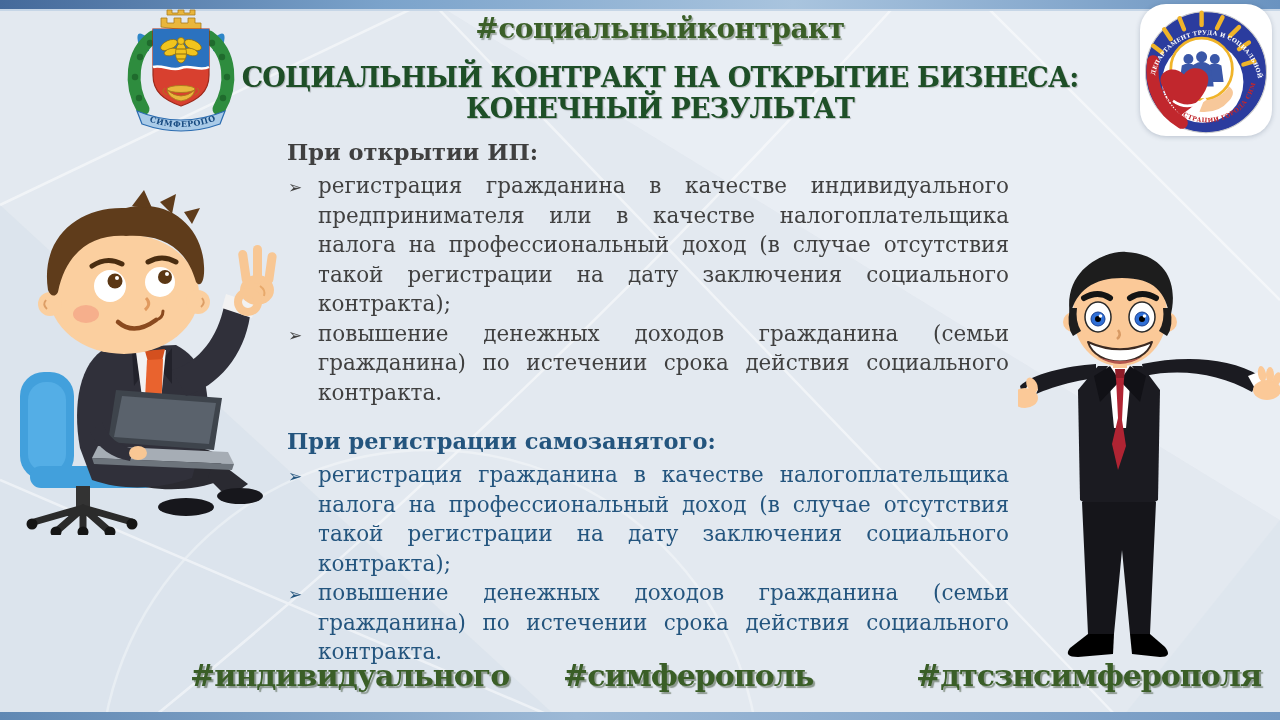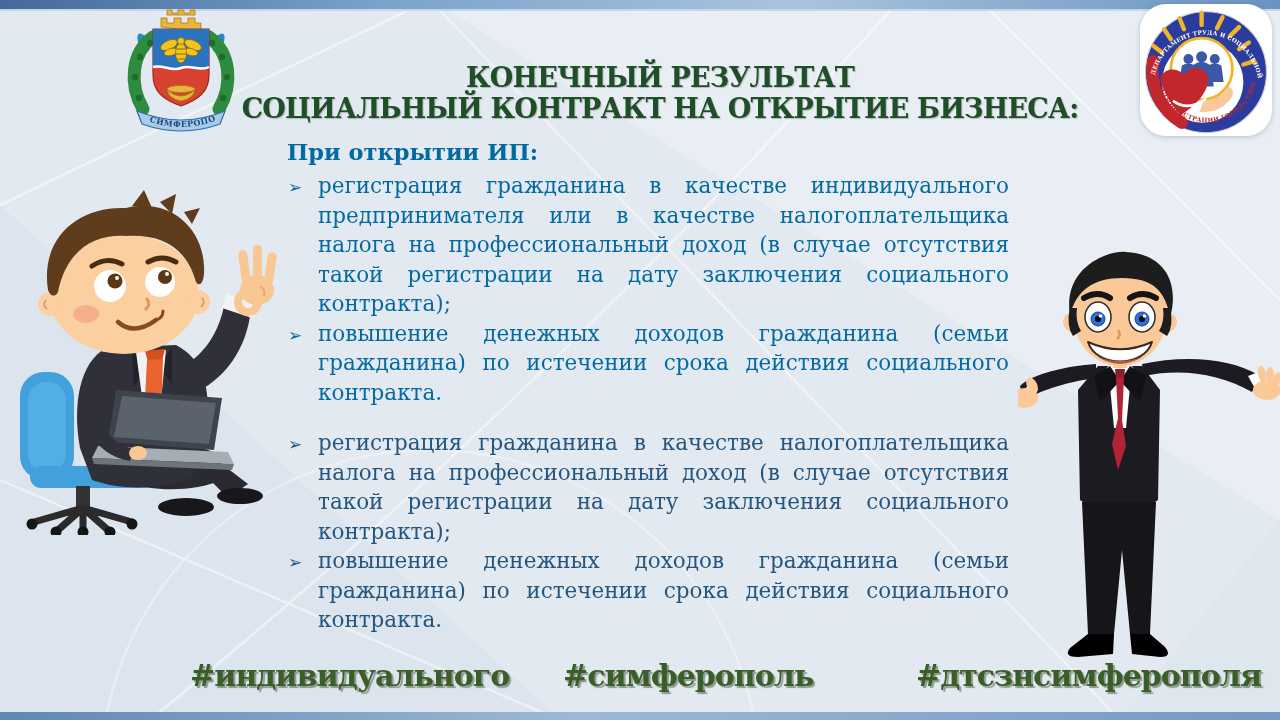--- a/index.html
+++ b/index.html
@@ -28,21 +28,21 @@
     font-weight:bold;font-size:27px;line-height:31px;color:#1e4f27;
     letter-spacing:-0.8px;text-shadow:1px 1px 1px rgba(0,0,0,0.22);
   }
   .logo-left{position:absolute;left:118px;top:3px;width:126px;height:134px;}
   .logo-right{
     position:absolute;left:1140px;top:4px;width:132px;height:132px;
     background:#fff;border-radius:26px;box-shadow:0 1px 5px rgba(40,60,90,0.25);
   }
   .content{position:absolute;left:287px;top:139px;width:722px;}
   .s-head{font-weight:bold;font-size:22.5px;line-height:27px;margin:0 0 5px 0;}
-  .s-green{color:#0369a1;}
+  .s-green{color:#404040;}
   .s-blue{color:#24557e;}
   .section-2{margin-top:21px;}
   .item{
     position:relative;padding-left:31px;text-align:justify;
     font-size:21.5px;line-height:29.5px;
   }
   .bullet{
     position:absolute;left:1px;top:2px;font-size:17px;
     font-family:"DejaVu Sans","Liberation Sans",sans-serif;
   }
@@ -73,24 +73,25 @@
       <path d="M0,480 L560,720"></path>
       <path d="M150,720 Q520,420 900,0"></path>
       <path d="M980,0 L1280,300"></path>
       <circle cx="430" cy="780" r="330" opacity="0.7"></circle>
     </g>
   </svg>
 
   <div class="topbar"></div>
   <div class="bottombar"></div>
 
+  <div class="top-hashtag">#социальныйконтракт</div>
 
   <div class="title">
+    <div>СОЦИАЛЬНЫЙ КОНТРАКТ НА ОТКРЫТИЕ БИЗНЕСА:</div>
     <div>КОНЕЧНЫЙ РЕЗУЛЬТАТ</div>
-    <div>СОЦИАЛЬНЫЙ КОНТРАКТ НА ОТКРЫТИЕ БИЗНЕСА:</div>
   </div>
 
   <div class="logo-left">
     <svg viewBox="0 0 124 134" width="126" height="134">
       <defs>
           <path id="bannerArc" d="M26,117 q36,14 72,0"></path>
         </defs>
 
       <path d="M28,34 q-12,-9 -9,5 q2,11 11,9 z" fill="#2e86c8"></path>
       <path d="M96,34 q12,-9 9,5 q-2,11 -11,9 z" fill="#2e86c8"></path>
@@ -187,20 +188,21 @@
       <div class="item">
         <span class="bullet">➢</span>
         <span>регистрация гражданина в качестве индивидуального предпринимателя или в качестве налогоплательщика налога на профессиональный доход (в случае отсутствия такой регистрации на дату заключения социального контракта);</span>
       </div>
       <div class="item">
         <span class="bullet">➢</span>
         <span>повышение денежных доходов гражданина (семьи гражданина) по истечении срока действия социального контракта.</span>
       </div>
     </div>
     <div class="section s-blue section-2">
+      <div class="s-head">При регистрации самозанятого:</div>
       <div class="item">
         <span class="bullet">➢</span>
         <span>регистрация гражданина в качестве налогоплательщика налога на профессиональный доход (в случае отсутствия такой регистрации на дату заключения социального контракта);</span>
       </div>
       <div class="item">
         <span class="bullet">➢</span>
         <span>повышение денежных доходов гражданина (семьи гражданина) по истечении срока действия социального контракта.</span>
       </div>
     </div>
   </div>

